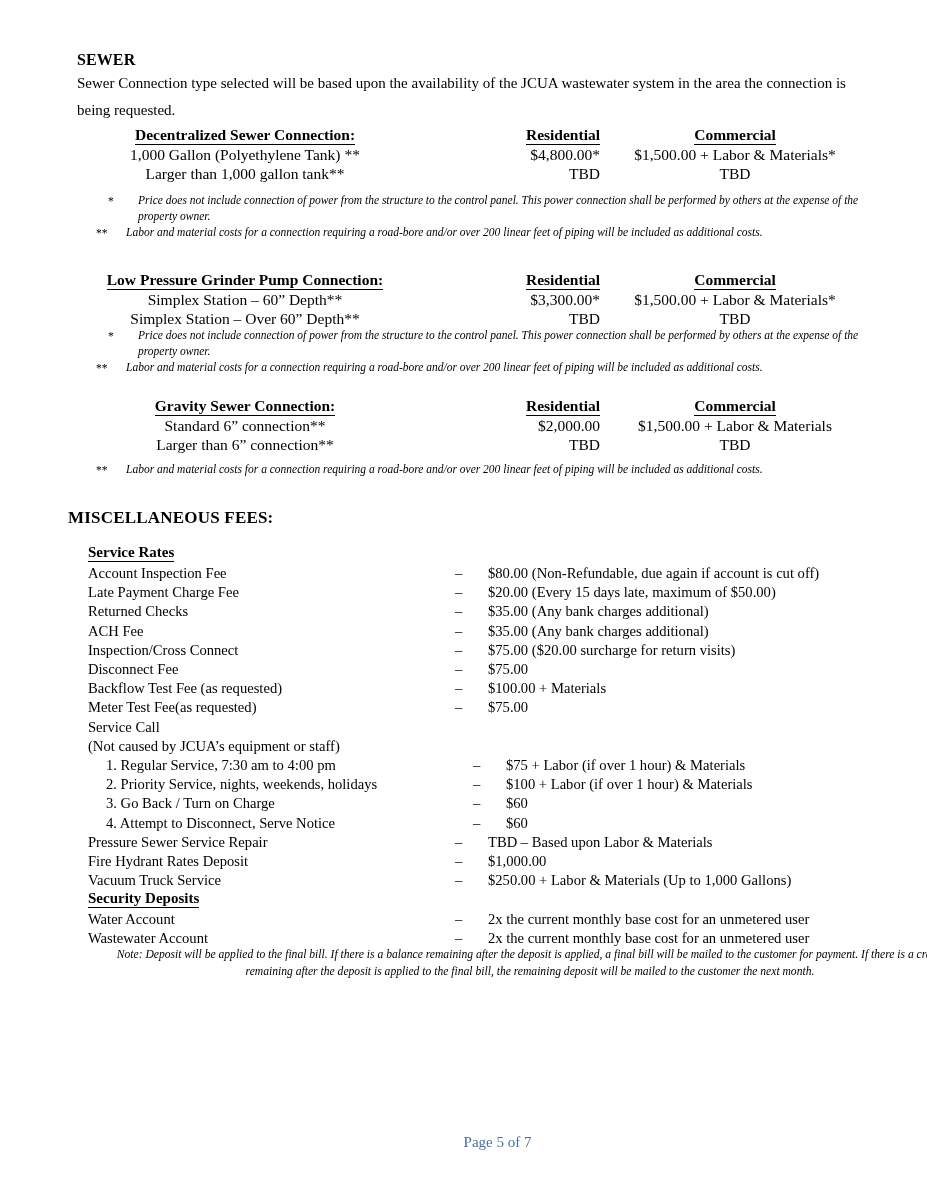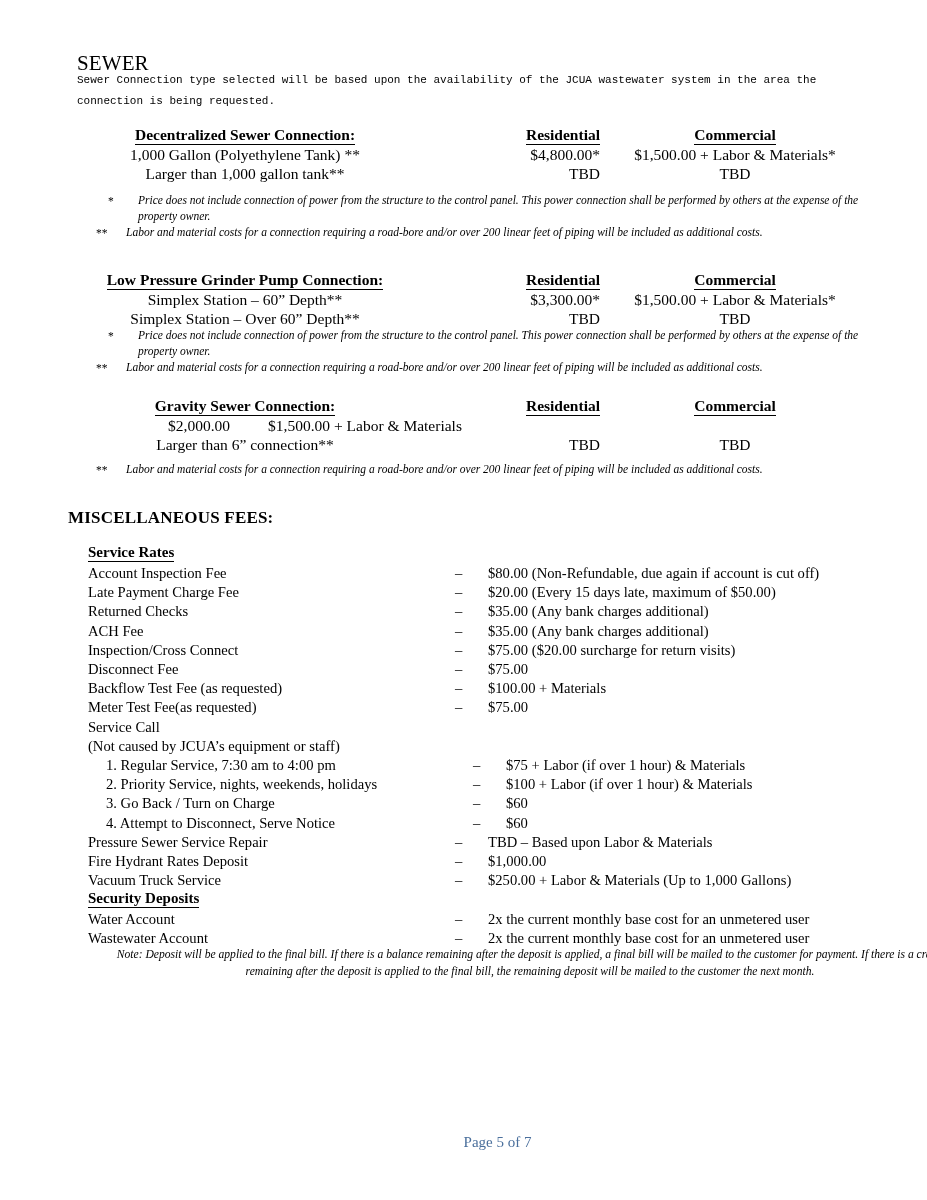--- a/index.html
+++ b/index.html
@@ -16,29 +16,28 @@
     width: 927px;
     height: 1200px;
     background: #ffffff;
     overflow: hidden;
     box-sizing: border-box;
   }
 
   
   .h-sec {
     position: absolute;
-    font-weight: normal;
-    font-size: 21px;
+    font-weight: bold;
+    font-size: 16px;
     letter-spacing: .1px;
   }
   .body-para {
     position: absolute;
-    font-size: 11px;
-    line-height: 21px;
-    font-family: Liberation Mono, monospace;
+    font-size: 15px;
+    line-height: 27px;
   }
   .misc-head {
     position: absolute;
     font-weight: bold;
     font-size: 17px;
     letter-spacing: .2px;
   }
 
   
   .ptable {
@@ -206,20 +205,21 @@
     </div>
   </div>
 
   <div class="ptable" style="top:396px;">
     <div class="prow hdr">
       <div class="c-label"><span>Gravity Sewer Connection:</span></div>
       <div class="c-res"><span>Residential</span></div>
       <div class="c-com"><span>Commercial</span></div>
     </div>
     <div class="prow">
+      <div class="c-label">Standard 6” connection**</div>
       <div class="c-res">$2,000.00</div>
       <div class="c-com">$1,500.00 + Labor &amp; Materials</div>
     </div>
     <div class="prow">
       <div class="c-label">Larger than 6” connection**</div>
       <div class="c-res">TBD</div>
       <div class="c-com">TBD</div>
     </div>
   </div>
 

